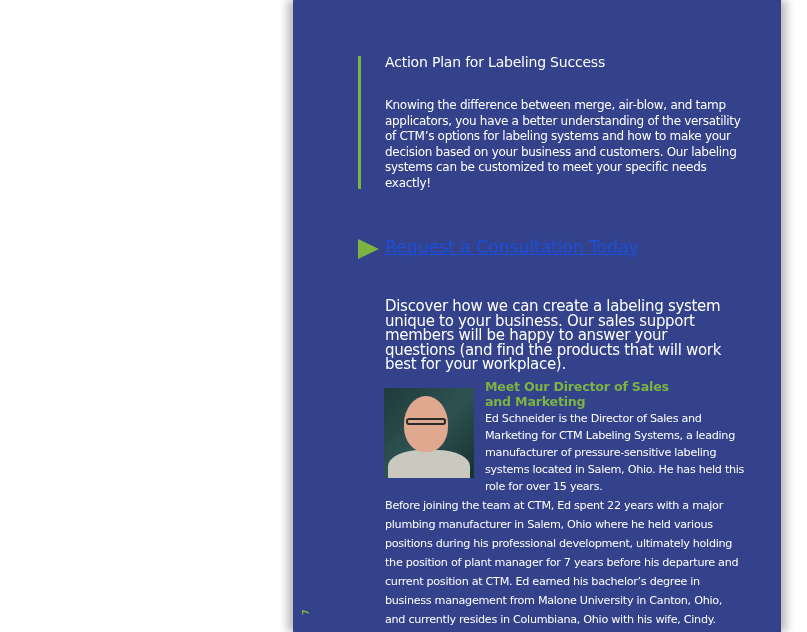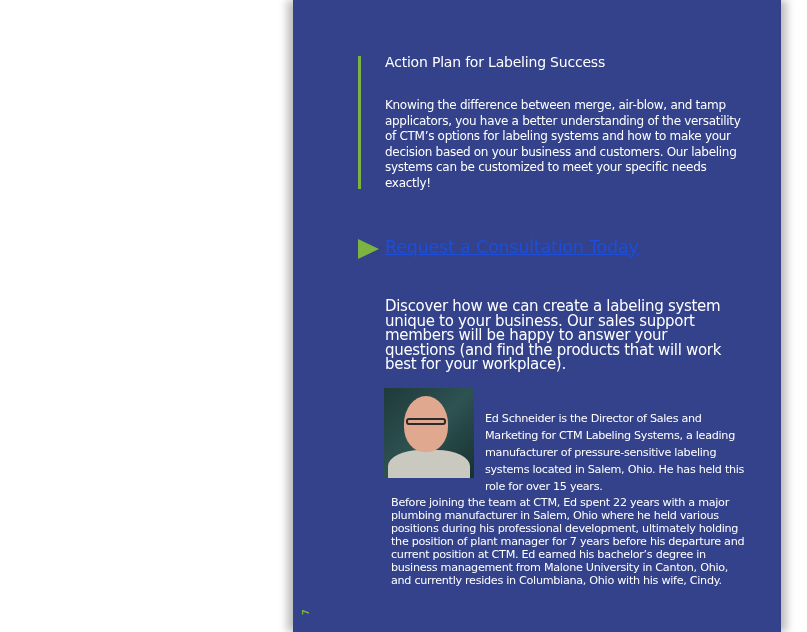--- a/index.html
+++ b/index.html
@@ -12,21 +12,21 @@
   .arrow { position:absolute; left:358px; top:239px; width:0; height:0; border-top:10px solid transparent; border-bottom:10px solid transparent; border-left:21px solid #7cb342; }
   .cta { position:absolute; left:385px; top:237px; font-size:17.5px; font-weight:normal; color:#1d4ed8; text-decoration:underline; white-space:nowrap; letter-spacing:-0.2px; }
   .cta-body { position:absolute; left:385px; top:273px; width:350px; font-size:15px; line-height:14.6px; color:#ffffff; letter-spacing:-0.3px;margin-top:26px; }
   .photo { position:absolute; left:384px; top:388px; width:90px; height:90px; overflow:hidden;
            background:linear-gradient(135deg,#1f3a3a 0%,#2e5252 50%,#173030 100%); }
   .photo .face { position:absolute; left:20px; top:8px; width:44px; height:56px; border-radius:50% 50% 45% 45%; background:#e0a88e; }
   .photo .glasses { position:absolute; left:22px; top:30px; width:40px; height:7px; border:2px solid #2b2b2b; border-radius:3px; box-sizing:border-box; }
   .photo .shirt { position:absolute; left:4px; top:62px; width:82px; height:40px; border-radius:40% 40% 0 0; background:#c9c9c0; }
   .bio-heading { position:absolute; left:485px; top:379px; width:250px; font-size:12.6px; line-height:15px; font-weight:bold; color:#7cb342; letter-spacing:-0.2px; }
   .bio-short { position:absolute; left:485px; top:410px; width:260px; font-size:11.2px; line-height:17px; color:#ffffff; letter-spacing:-0.3px; }
-  .bio-long { position:absolute; left:385px; top:496px; width:360px; font-size:11.2px; line-height:13px; color:#ffffff; letter-spacing:-0.3px;margin-left:6px; }
+  .bio-long { position:absolute; left:385px; top:496px; width:360px; font-size:11.2px; line-height:19px; color:#ffffff; letter-spacing:-0.3px; }
   .page-num { position:absolute; left:302px; top:615px; font-size:8px; font-weight:bold; color:#7cb342; transform:rotate(-90deg); transform-origin:left top; }
 </style>
 </head>
 <body>
 
 <div class="page"></div>
 
 <div class="accent-bar"></div>
 <div class="title">Action Plan for Labeling Success</div>
 <div class="intro">Knowing the difference between merge, air-blow, and tamp applicators, you have a better understanding of the versatility of CTM’s options for labeling systems and how to make your decision based on your business and customers. Our labeling systems can be customized to meet your specific needs exactly!</div>
@@ -35,17 +35,19 @@
 <a class="cta">Request a Consultation Today</a>
 <div class="cta-body">Discover how we can create a labeling system unique to your business. Our sales support members will be happy to answer your questions (and find the products that will work best for your workplace).</div>
 
 <div class="photo" title="Portrait of Ed Schneider">
   <div class="shirt"></div>
   <div class="face"></div>
   <div class="glasses"></div>
 </div>
 
 <div class="bio-heading">
+  <div>Meet Our Director of Sales</div>
+  <div>and Marketing</div>
 </div>
 <div class="bio-short">Ed Schneider is the Director of Sales and Marketing for CTM Labeling Systems, a leading manufacturer of pressure-sensitive labeling systems located in Salem, Ohio. He has held this role for over 15 years.</div>
 <div class="bio-long">Before joining the team at CTM, Ed spent 22 years with a major plumbing manufacturer in Salem, Ohio where he held various positions during his professional development, ultimately holding the position of plant manager for 7 years before his departure and current position at CTM. Ed earned his bachelor’s degree in business management from Malone University in Canton, Ohio, and currently resides in Columbiana, Ohio with his wife, Cindy.</div>
 
 <div class="page-num">7</div>
 
 </body></html>

